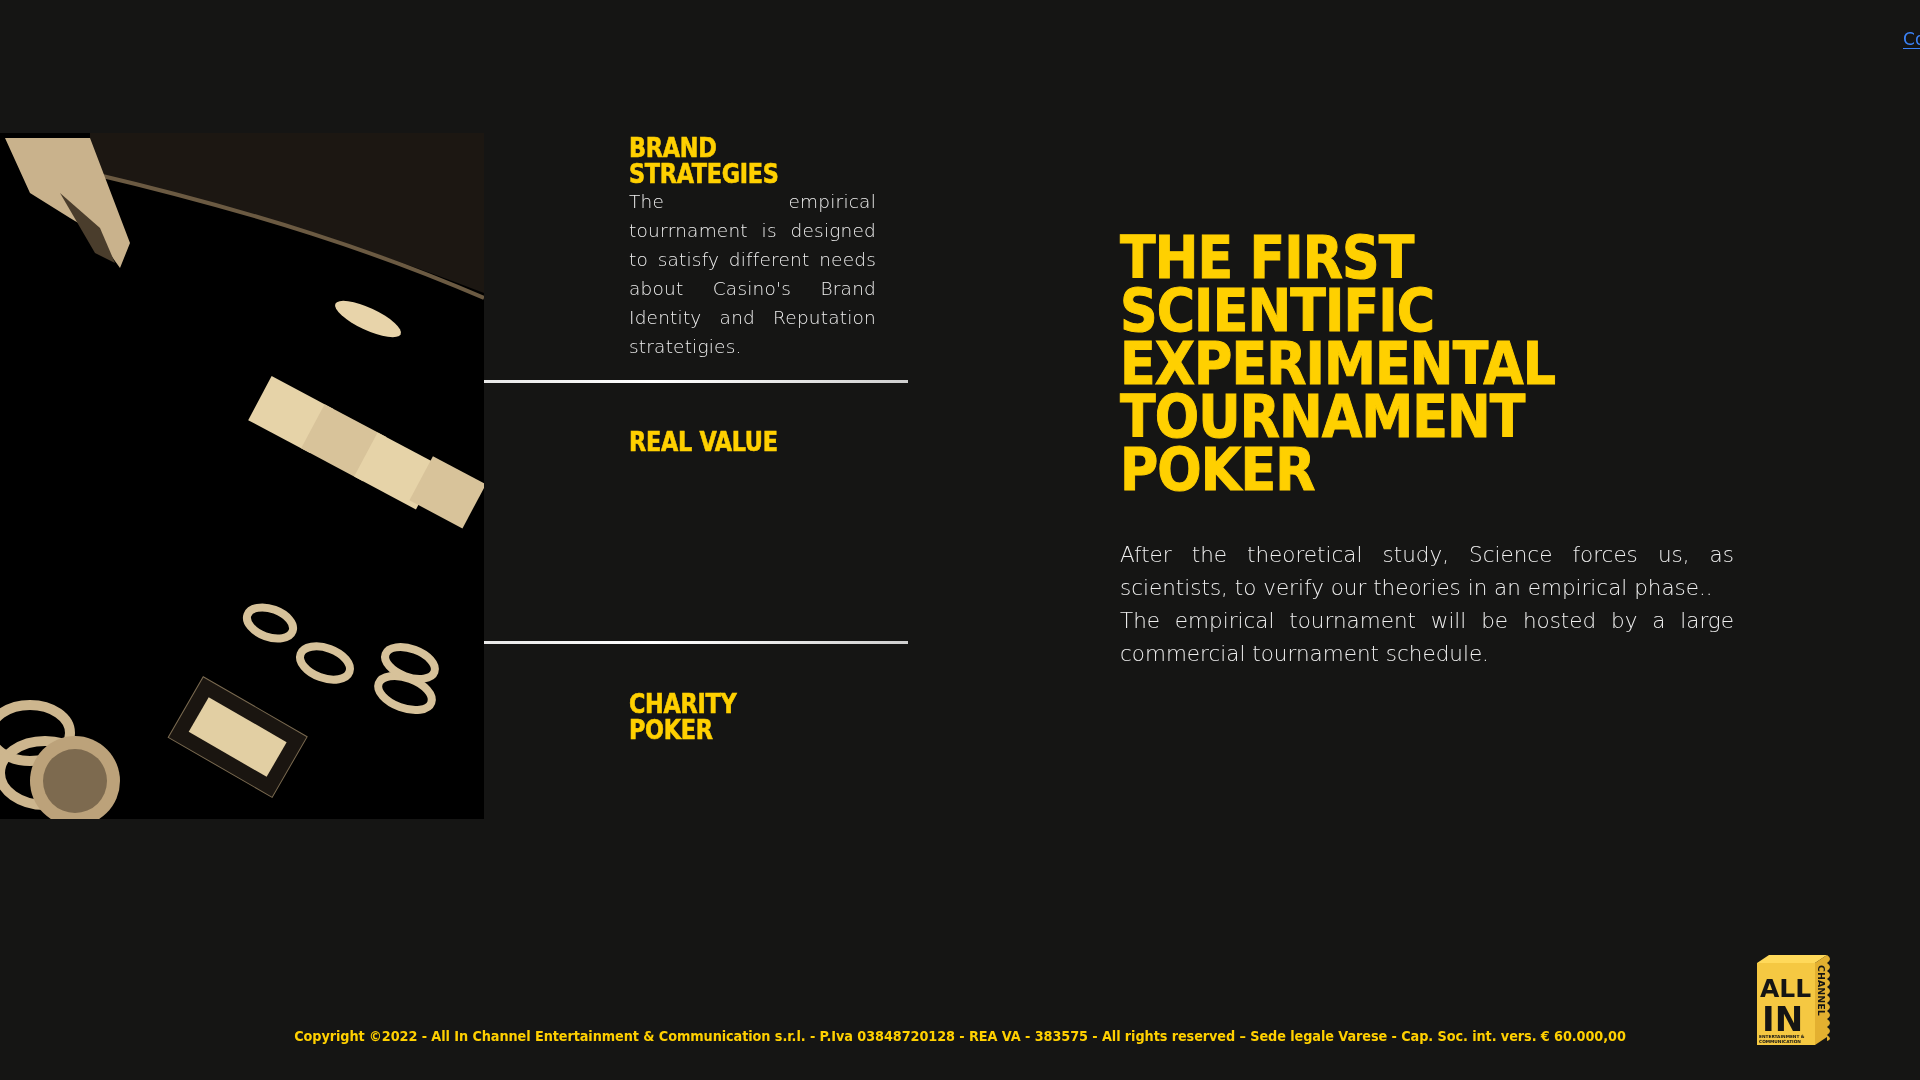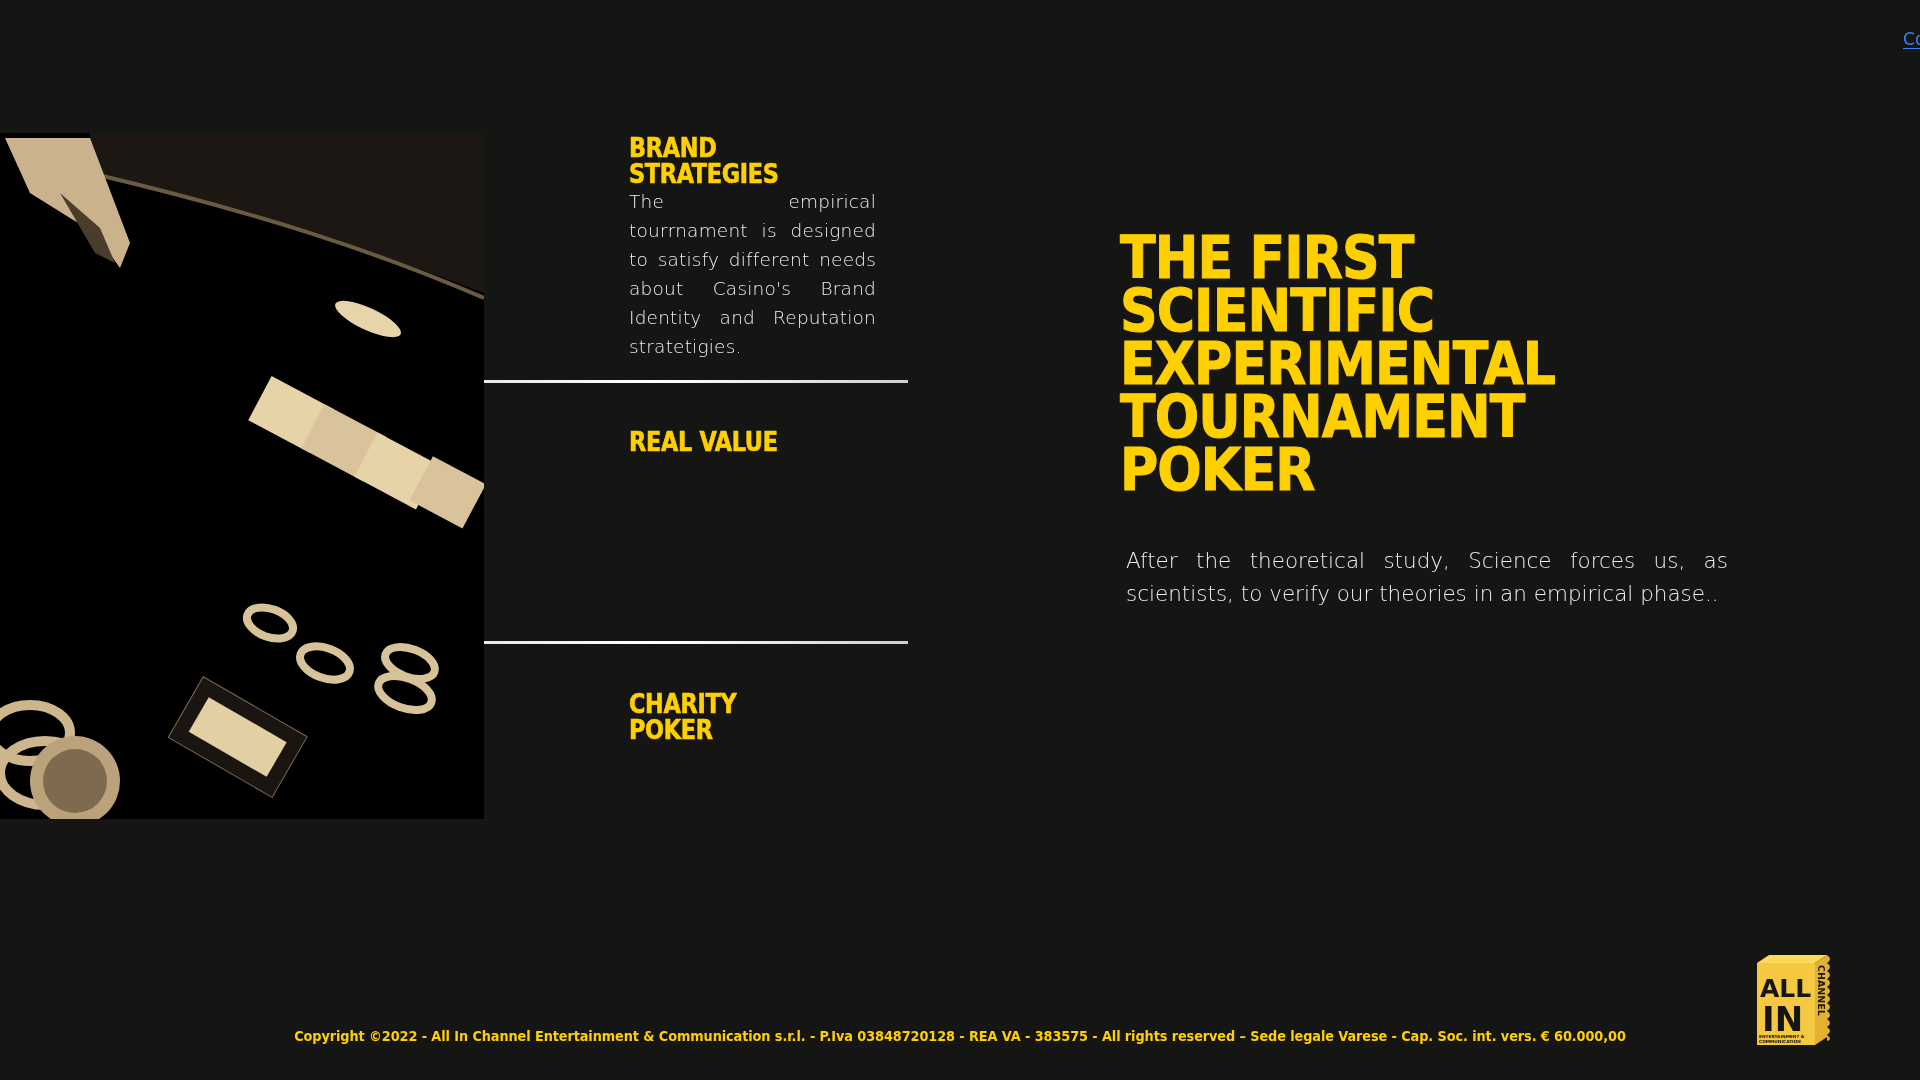--- a/index.html
+++ b/index.html
@@ -89,21 +89,21 @@
     position: absolute;
     left: 1120px; top: 538px;
     width: 614px;
     font-family: "DejaVu Sans", sans-serif;
     font-size: 21.5px;
     line-height: 33px;
     color: #efefef;
     text-align: justify;
     font-weight: 300;
   }
-  .intro p { margin: 6px; }
+  .intro p { margin: 0; }
 
   
   .footer {
     position: absolute;
     top: 1028px; left: 0; width: 1920px;
     text-align: center;
     font-family: "DejaVu Sans", sans-serif;
     font-weight: bold;
     font-size: 14px;
     color: #ffd000;
@@ -196,20 +196,21 @@
 <h1 class="main-title">
   <span>THE FIRST</span>
   <span>SCIENTIFIC</span>
   <span>EXPERIMENTAL</span>
   <span>TOURNAMENT</span>
   <span>POKER</span>
 </h1>
 
 <div class="intro">
   <p>After the theoretical study, Science forces us, as scientists, to verify our theories in an empirical phase..</p>
+  <p>The empirical tournament will be hosted by a large commercial tournament schedule.</p>
 </div>
 
 <div class="logo">
   <svg viewBox="0 0 86 96">
 
     <polygon points="2,10 60,10 60,92 2,92" fill="#f5c842"></polygon>
 
     <polygon points="2,10 14,2 72,2 60,10" fill="#ffd95a"></polygon>
 
     <polygon points="60,10 72,2 72,84 60,92" fill="#e3b030"></polygon>

